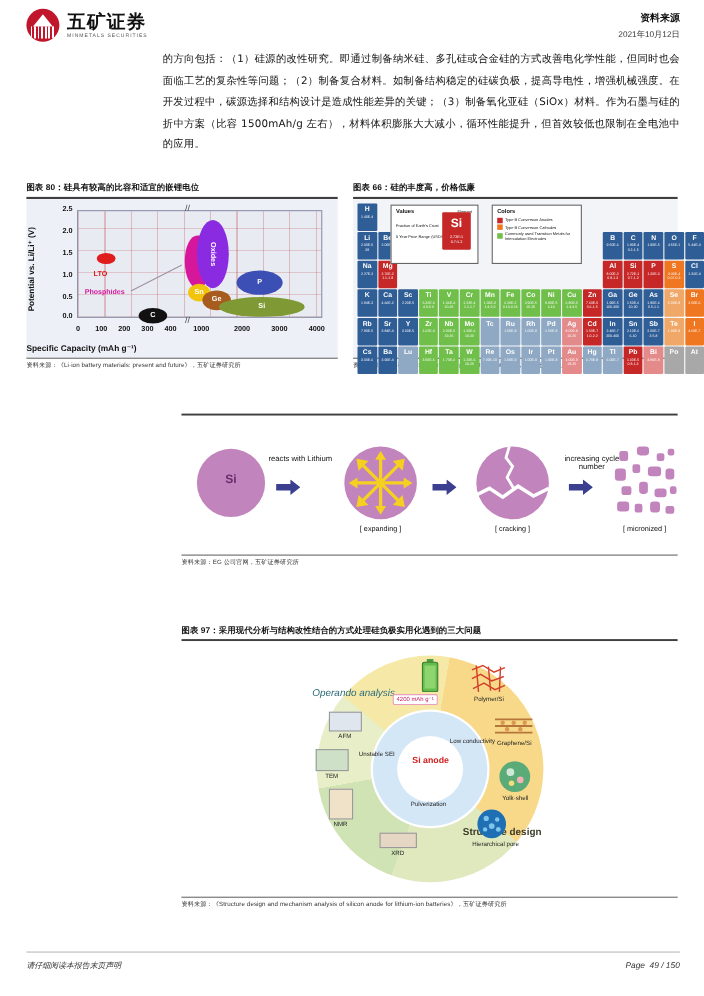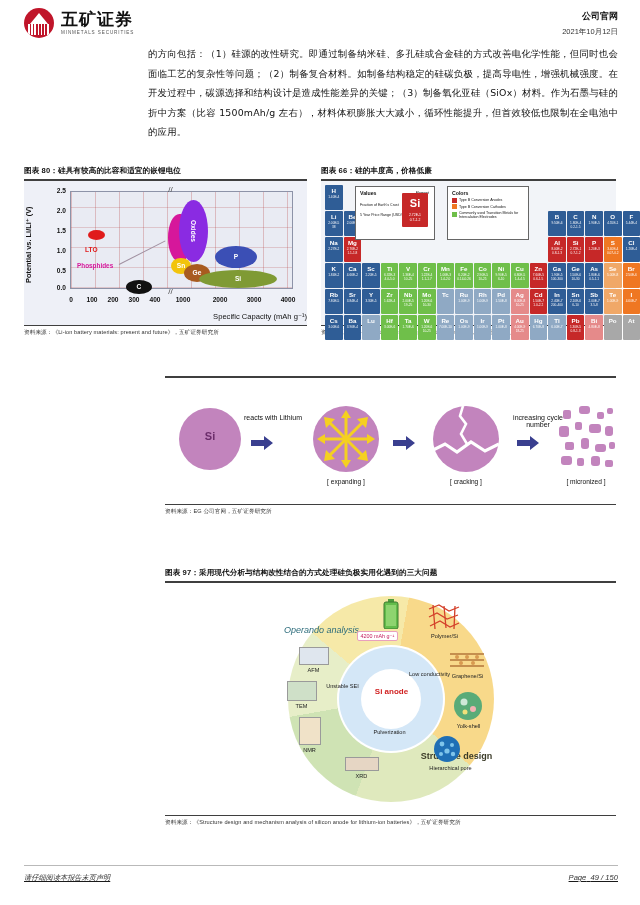--- a/index.html
+++ b/index.html
@@ -64,21 +64,21 @@
       #e9ebf3;
   }
   .ylab{
     position:absolute; left:-2px; top:14px; height:100px; width:12px;
     font-size:7.4px; font-weight:bold; color:#111;
     writing-mode:vertical-rl; transform:rotate(180deg);
     display:flex; align-items:center; justify-content:center;
   }
   .ytick{ position:absolute; left:16px; font-size:6.6px; color:#111; font-weight:bold; width:26px; text-align:right;}
   .xtick{ position:absolute; bottom:22px; font-size:6.6px; color:#111; font-weight:bold; transform:translateX(-50%);}
-  .xlab{ position:absolute; bottom:4px; left:0; right:0; text-align:right; font-size:7.6px; font-weight:normal; color:#111;}
+  .xlab{ position:absolute; bottom:4px; left:0; right:0; text-align:left; font-size:7.6px; font-weight:bold; color:#111;}
   .blob{ position:absolute; border-radius:50%; display:flex; align-items:center; justify-content:center;
          font-size:6.6px; font-weight:bold; color:#fff; }
   .ax-break{ position:absolute; font-size:8px; color:#444; }
 
   
   .c81{ position:relative; width:100%; height:144px; background:#f2f4f8; padding:4px; }
   .pt{ position:relative; width:100%; height:100%; }
   .pt-row{ display:flex; gap:1px; margin-bottom:1px; height:25px; }
   .el{ width:17.6px; border-radius:1px; color:#fff; position:relative;
        font-family:"Liberation Sans",sans-serif; overflow:hidden; flex:0 0 auto;}
@@ -123,37 +123,37 @@
   .c83big{ position:absolute; font-size:9px; color:#2b6b7a; font-style:italic; text-align:center; line-height:11px;}
   .c83big2{ position:absolute; font-size:9px; color:#3b3b28; font-weight:bold; text-align:center; line-height:11px;}
   .c83red{ position:absolute; font-size:8px; color:#d01f1f; font-weight:bold; text-align:center; line-height:9px;}
   .c83cap{ position:absolute; font-size:5.4px; color:#c2185b; background:#fff; border:.6px solid #e8a0bd;
            padding:1px 3px; border-radius:2px; }
   .thumb{ position:absolute; border:1px solid #9a9a9a; background:#dfe6ee; }
 
   
   .footer { position:absolute; left:24px; right:22px; bottom:22px; }
   .foot-rule{ height:1.4px; background:#b9b9b9; }
-  .foot-row{ display:flex; justify-content:space-between; align-items:baseline; margin-top:7px;text-decoration:underline;}
+  .foot-row{ display:flex; justify-content:space-between; align-items:baseline; margin-top:7px;}
   .foot-left{ font-size:7.2px; font-style:italic; color:#333;}
   .foot-right{ font-size:7.6px; font-style:italic; color:#333;}
 </style>
 </head>
 <body>
 
 <div class="header">
   <div class="logo-wrap">
     <div class="logo-mark"></div>
     <div>
       <div class="logo-text-cn">五矿证券</div>
       <div class="logo-text-en">MINMETALS SECURITIES</div>
     </div>
   </div>
   <div class="header-right">
-    <div class="hdr-title">公司官网</div>
+    <div class="hdr-title">资料来源</div>
     <div class="hdr-date">2021年10月12日</div>
   </div>
 </div>
 
 <div class="body-text">的方向包括：（1）硅源的改性研究。即通过制备纳米硅、多孔硅或合金硅的方式改善电化学性能，但同时也会面临工艺的复杂性等问题；（2）制备复合材料。如制备结构稳定的硅碳负极，提高导电性，增强机械强度。在开发过程中，碳源选择和结构设计是造成性能差异的关键；（3）制备氧化亚硅（SiOx）材料。作为石墨与硅的折中方案（比容 1500mAh/g 左右），材料体积膨胀大大减小，循环性能提升，但首效较低也限制在全电池中的应用。</div>
 
 <div class="exhibit" style="left:24px; top:166px; width:283px;">
   <div class="ex-title">图表 80：硅具有较高的比容和适宜的嵌锂电位</div>
   <div class="ex-rule-top"></div>
   <div class="ex-body">

